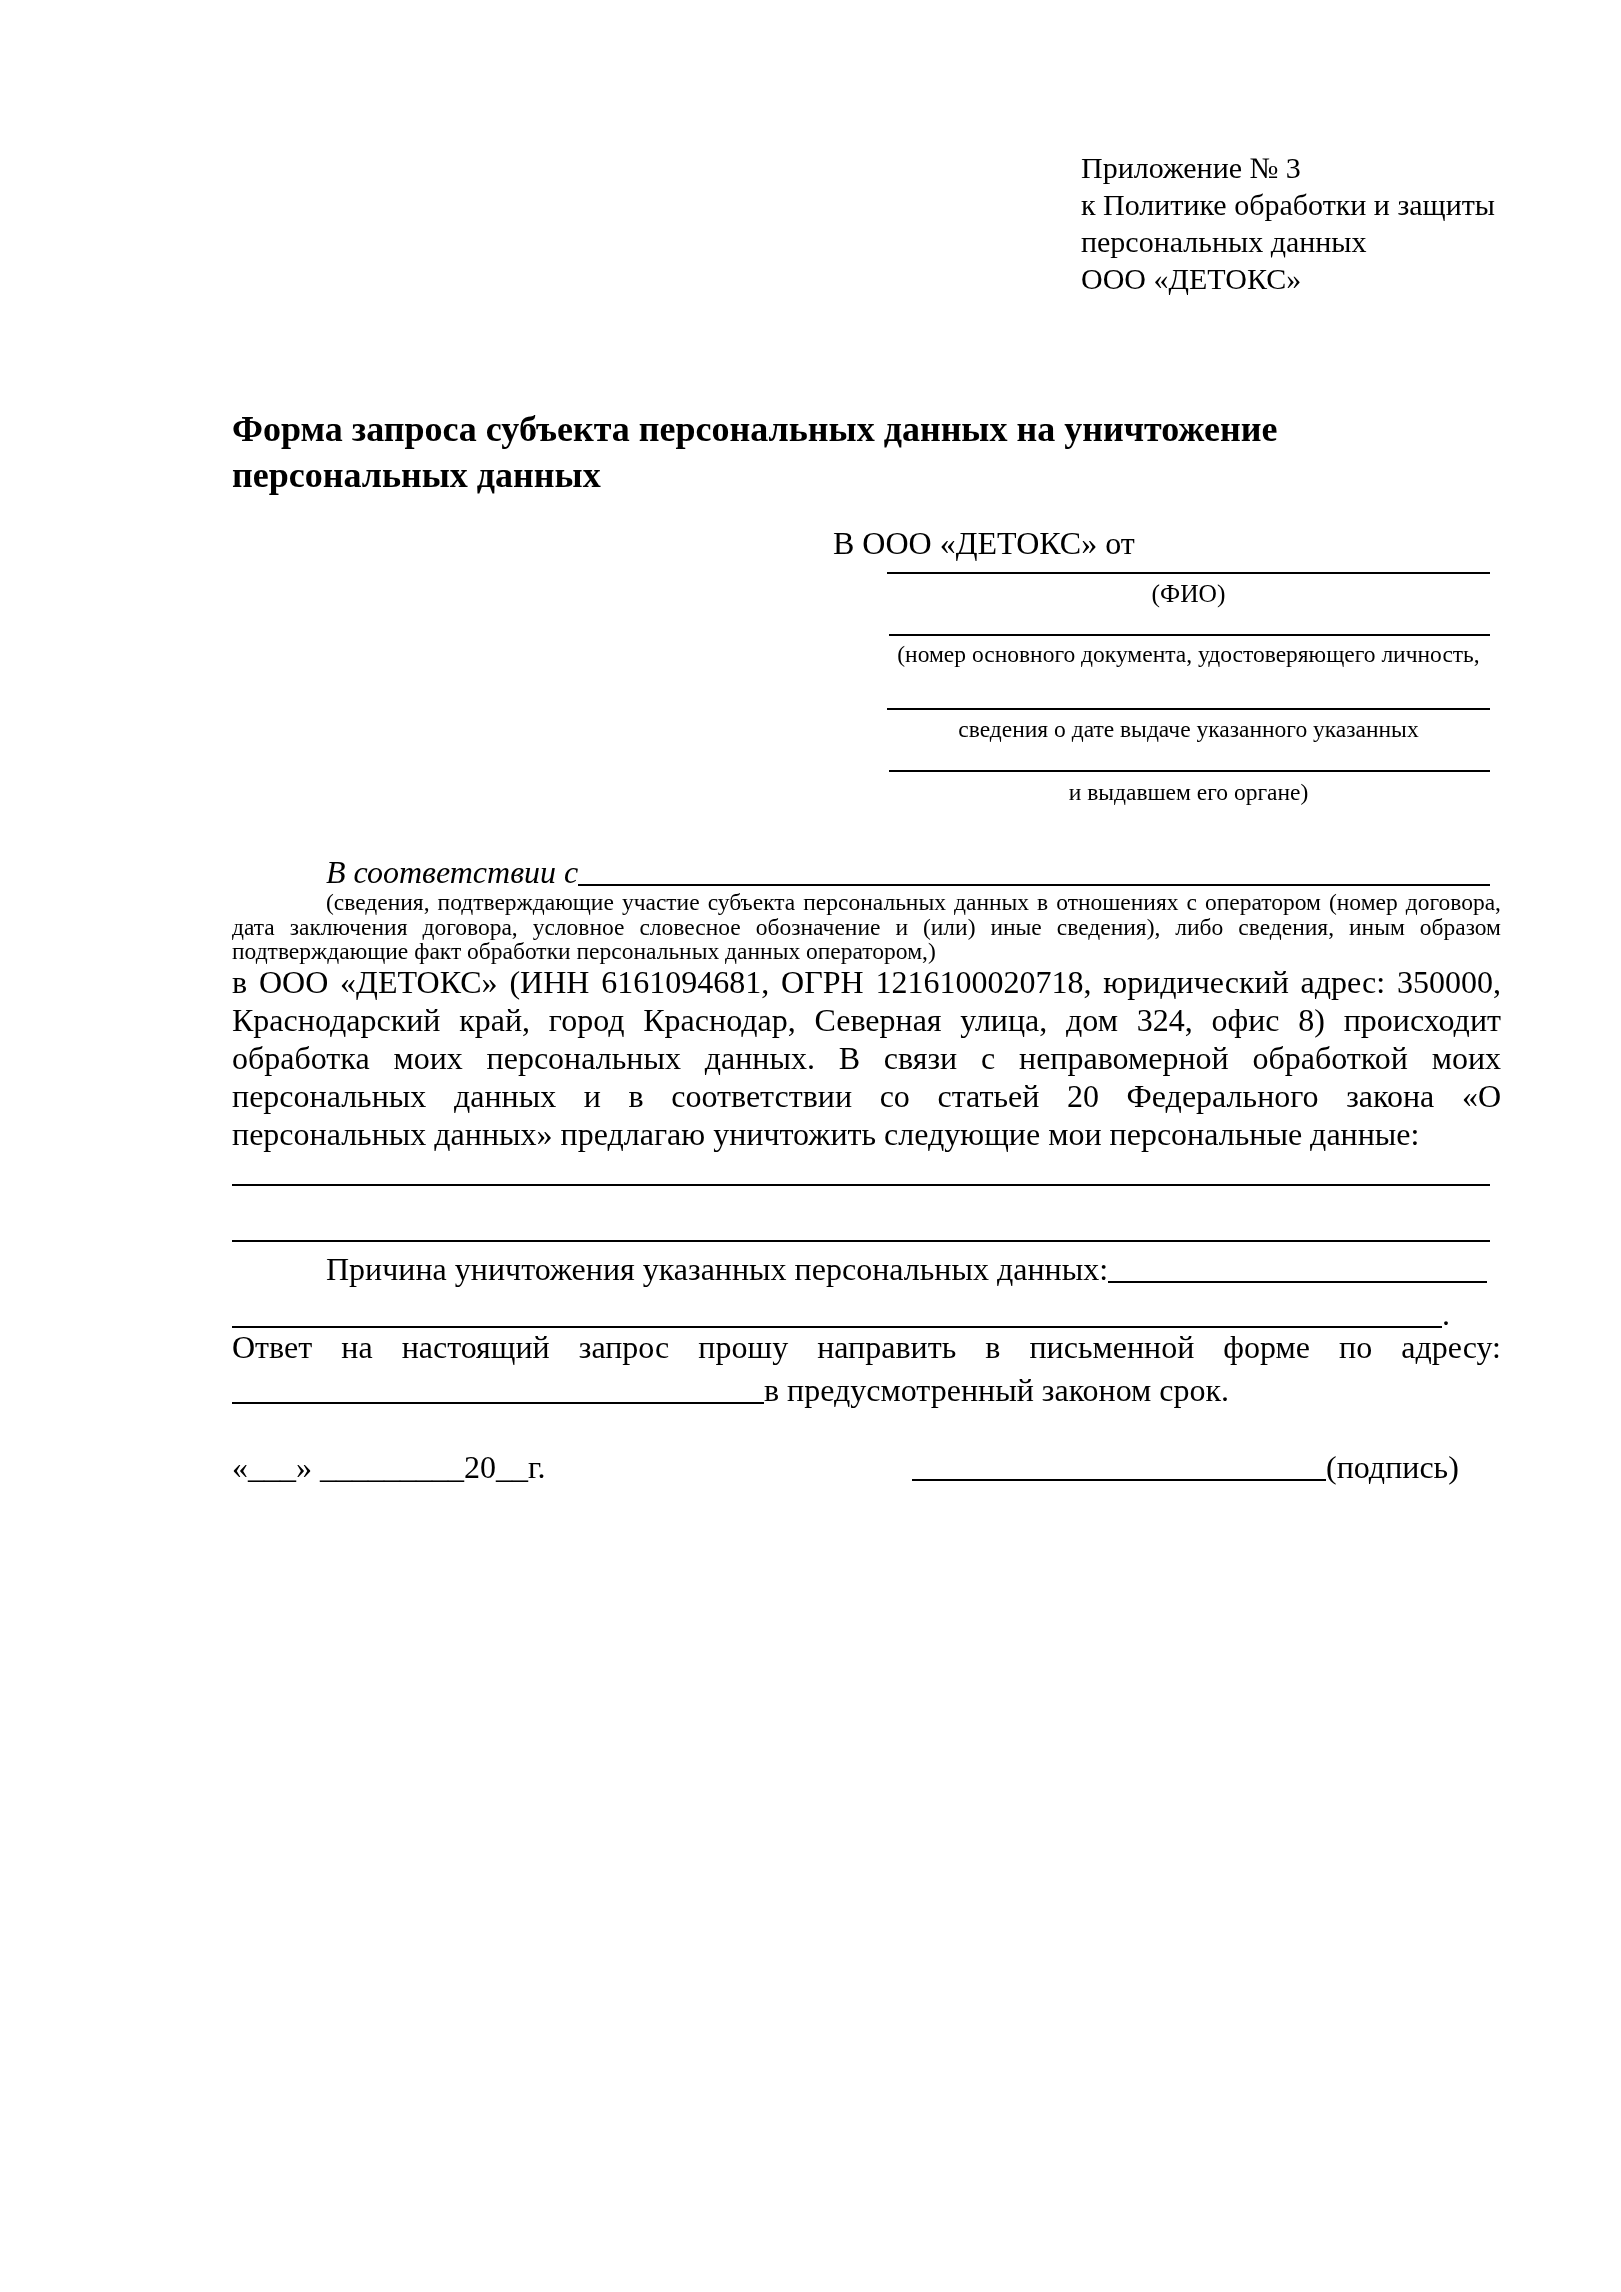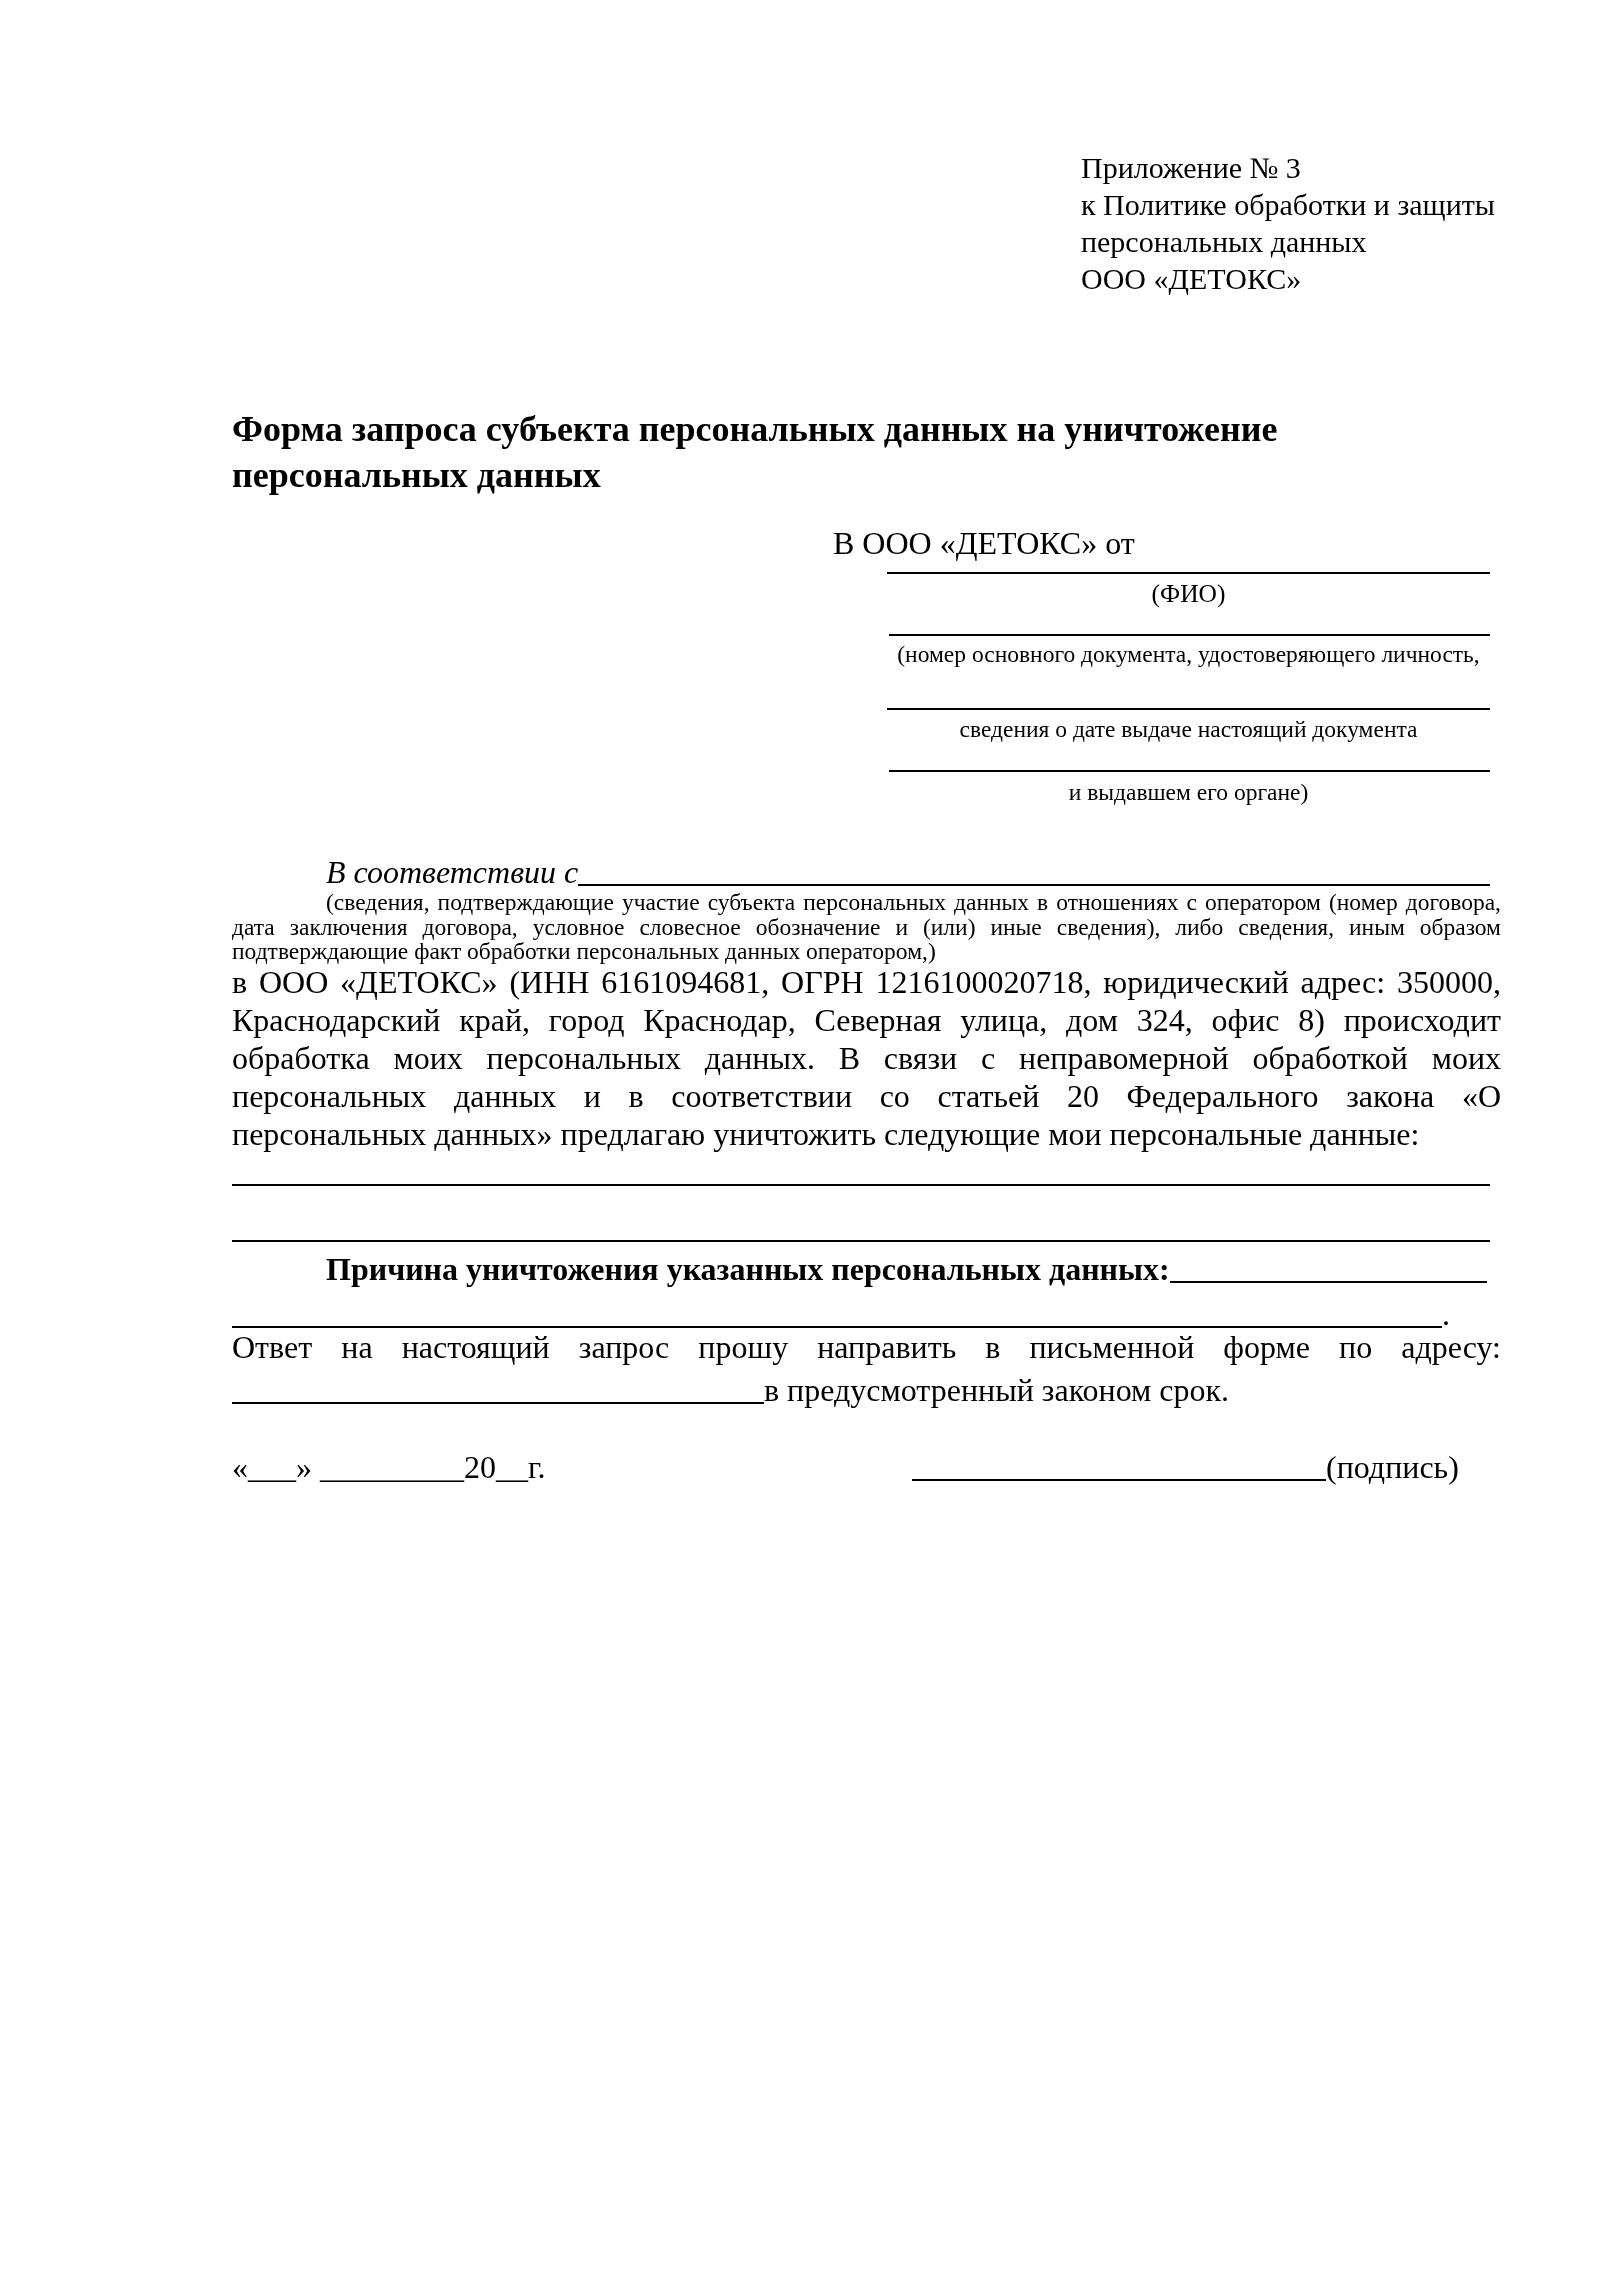--- a/index.html
+++ b/index.html
@@ -58,38 +58,38 @@
 
   <div class="abs addressee">В ООО «ДЕТОКС» от</div>
 
   <div class="abs uline" style="left:887px;top:572px;width:603px;"></div>
   <div class="abs cap" style="left:887px;top:580px;width:603px;font-size:25.5px;">(ФИО)</div>
 
   <div class="abs uline" style="left:889px;top:634px;width:601px;"></div>
   <div class="abs cap" style="left:882px;top:641px;width:613px;">(номер основного документа, удостоверяющего личность,</div>
 
   <div class="abs uline" style="left:887px;top:708px;width:603px;"></div>
-  <div class="abs cap" style="left:887px;top:716px;width:603px;">сведения о дате выдаче настоящий документа</div>
+  <div class="abs cap" style="left:887px;top:716px;width:603px;">сведения о дате выдаче указанного указанных</div>
 
   <div class="abs uline" style="left:889px;top:770px;width:601px;"></div>
   <div class="abs cap" style="left:887px;top:779px;width:603px;">и выдавшем его органе)</div>
 
   <div class="abs fillrow" style="left:232px;top:854px;width:1258px;font-style:italic;">
     <span class="txt indent">В соответствии с</span>
     <span class="fill"></span>
   </div>
 
   <div class="abs smallprint">(сведения, подтверждающие участие субъекта персональных данных в отношениях с оператором (номер договора, дата заключения договора, условное словесное обозначение и (или) иные сведения), либо сведения, иным образом подтверждающие факт обработки персональных данных оператором,)</div>
 
   <div class="abs mainpar just">в ООО «ДЕТОКС» (ИНН 6161094681, ОГРН 1216100020718, юридический адрес: 350000, Краснодарский край, город Краснодар, Северная улица, дом 324, офис 8) происходит обработка моих персональных данных. В связи с неправомерной обработкой моих персональных данных и в соответствии со статьей 20 Федерального закона «О персональных данных» предлагаю уничтожить следующие мои персональные данные:</div>
 
   <div class="abs uline" style="left:232px;top:1184px;width:1258px;"></div>
   <div class="abs uline" style="left:232px;top:1240px;width:1258px;"></div>
 
-  <div class="abs fillrow" style="left:232px;top:1251px;width:1255px;font-weight:bold;">
+  <div class="abs fillrow" style="left:232px;top:1251px;width:1255px;">
     <span class="txt indent">Причина уничтожения указанных персональных данных:</span>
     <span class="fill"></span>
   </div>
 
   <div class="abs fillrow" style="left:232px;top:1296px;width:1218px;">
     <span class="fill"></span>
     <span class="txt">.</span>
   </div>
 
   <div class="abs lastjust" style="left:232px;top:1329px;width:1269px;">Ответ на настоящий запрос прошу направить в письменной форме по адресу:</div>

